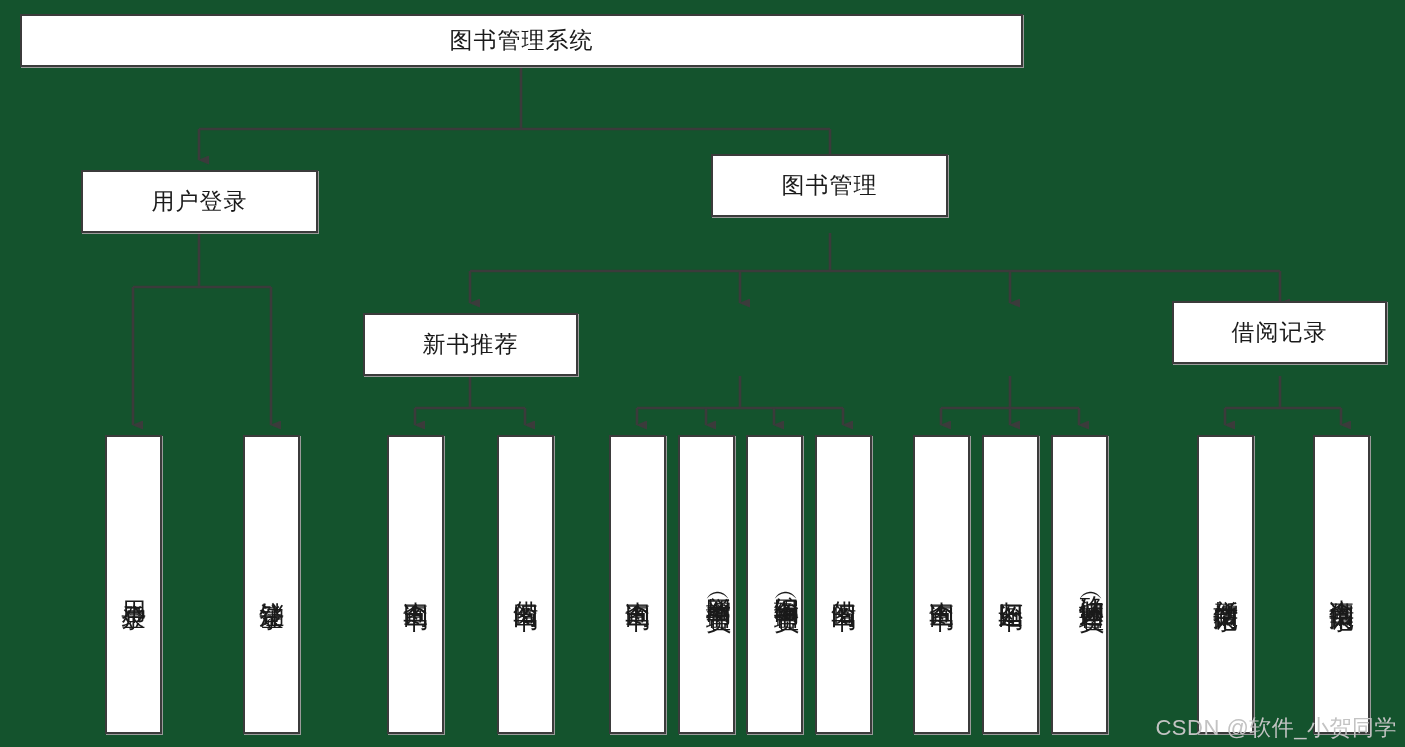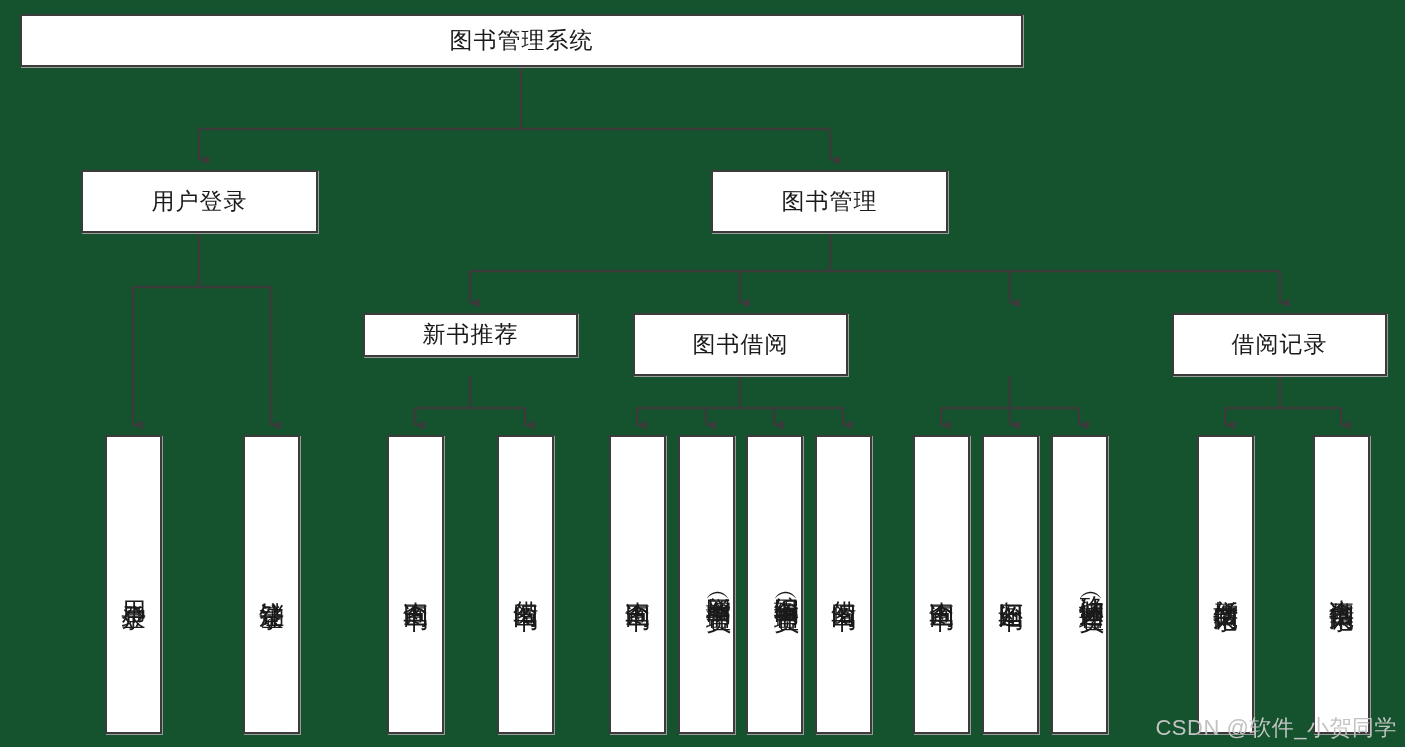--- a/index.html
+++ b/index.html
@@ -121,31 +121,28 @@
     </g>
   </svg>
 
   <div class="node node-h" style="left:20px; top:14px; width:1003px; height:53px;">
     <span>图书管理系统</span>
   </div>
 
   <div class="node node-h" style="left:81px; top:170px; width:237px; height:63px;">
     <span>用户登录</span>
   </div>
-  <div class="node node-h" style="left:711px; top:170px; width:237px; height:63px;">
+  <div class="node node-h" style="left:711px; top:154px; width:237px; height:63px;">
     <span>图书管理</span>
   </div>
 
-  <div class="node node-h" style="left:363px; top:313px; width:215px; height:44px;align-items:center;">
+  <div class="node node-h" style="left:363px; top:313px; width:215px; height:63px;align-items:center;">
     <span>新书推荐</span>
   </div>
-  <div class="node node-h" style="left:633px; top:313px; width:215px; height:63px;">
-    <span>图书借阅</span>
-  </div>
-  <div class="node node-h" style="left:1172px; top:313px; width:215px; height:63px;align-items:center;">
+  <div class="node node-h" style="left:1172px; top:301px; width:215px; height:63px;align-items:center;">
     <span>借阅记录</span>
   </div>
 
   <div class="node node-v" style="left:105px; top:435px; width:57px; height:299px;">
     <span>用户登录</span>
   </div>
   <div class="node node-v" style="left:243px; top:435px; width:57px; height:299px;">
     <span>注销登录</span>
   </div>
 

